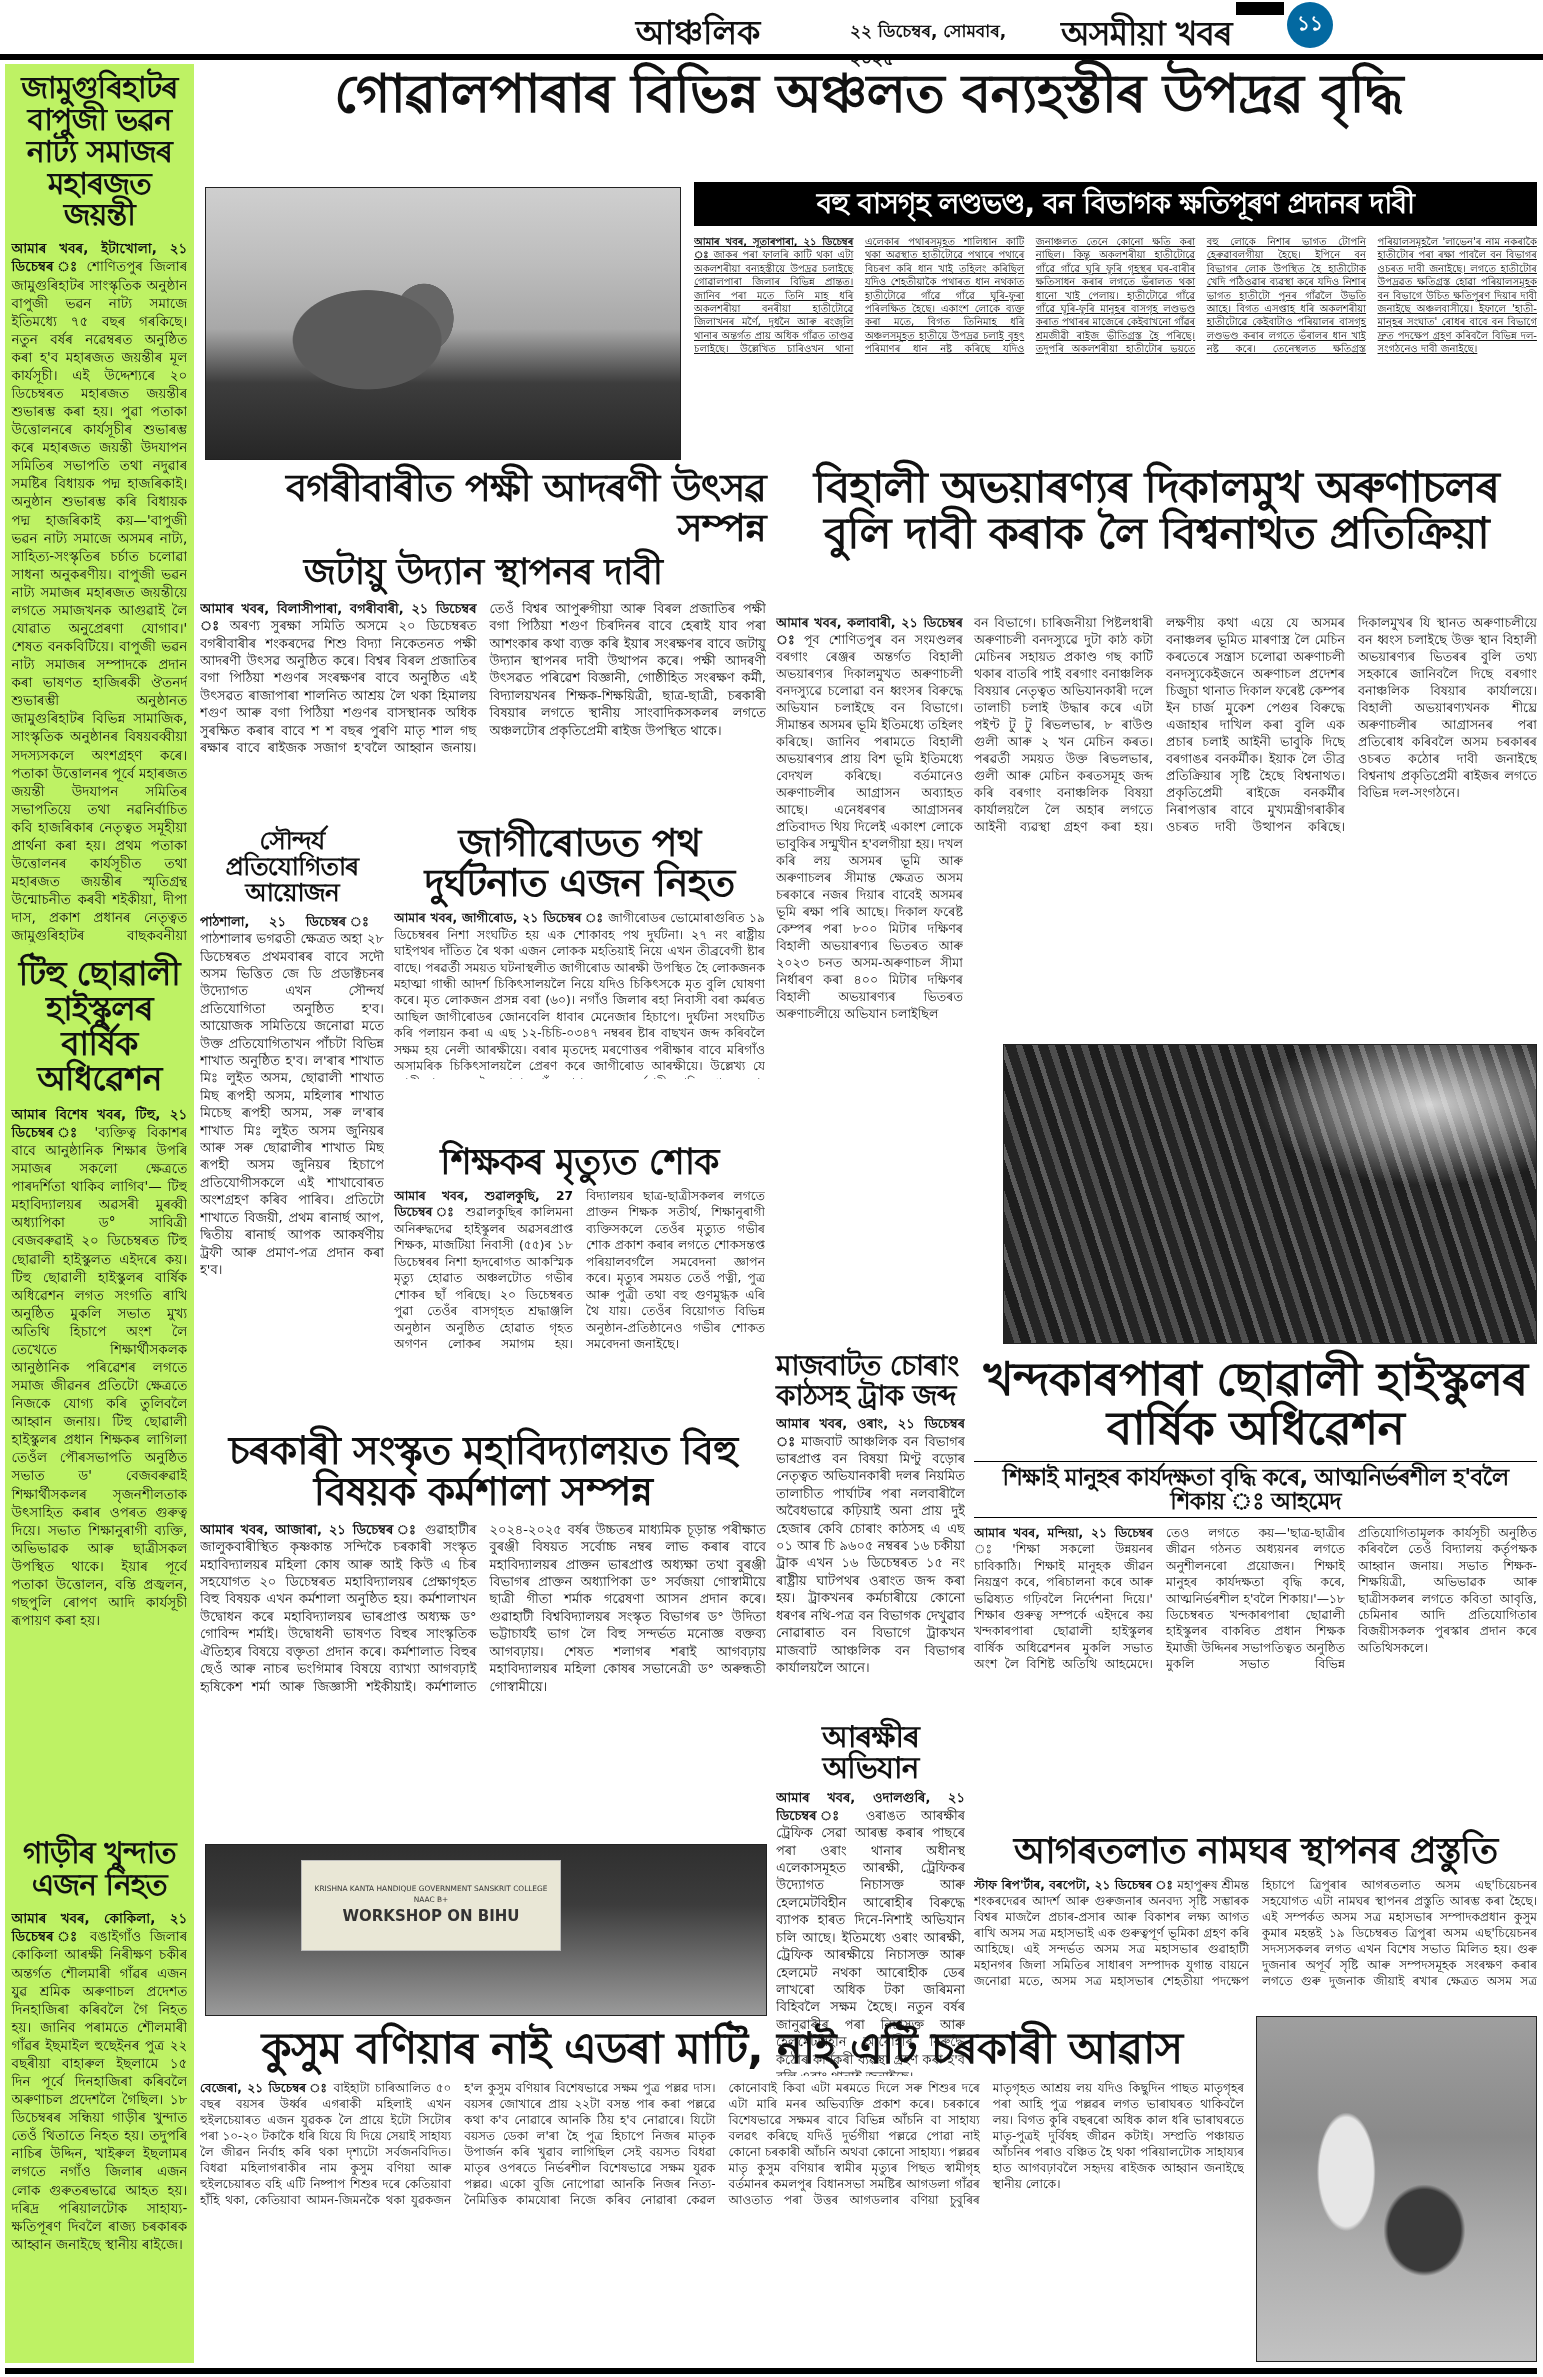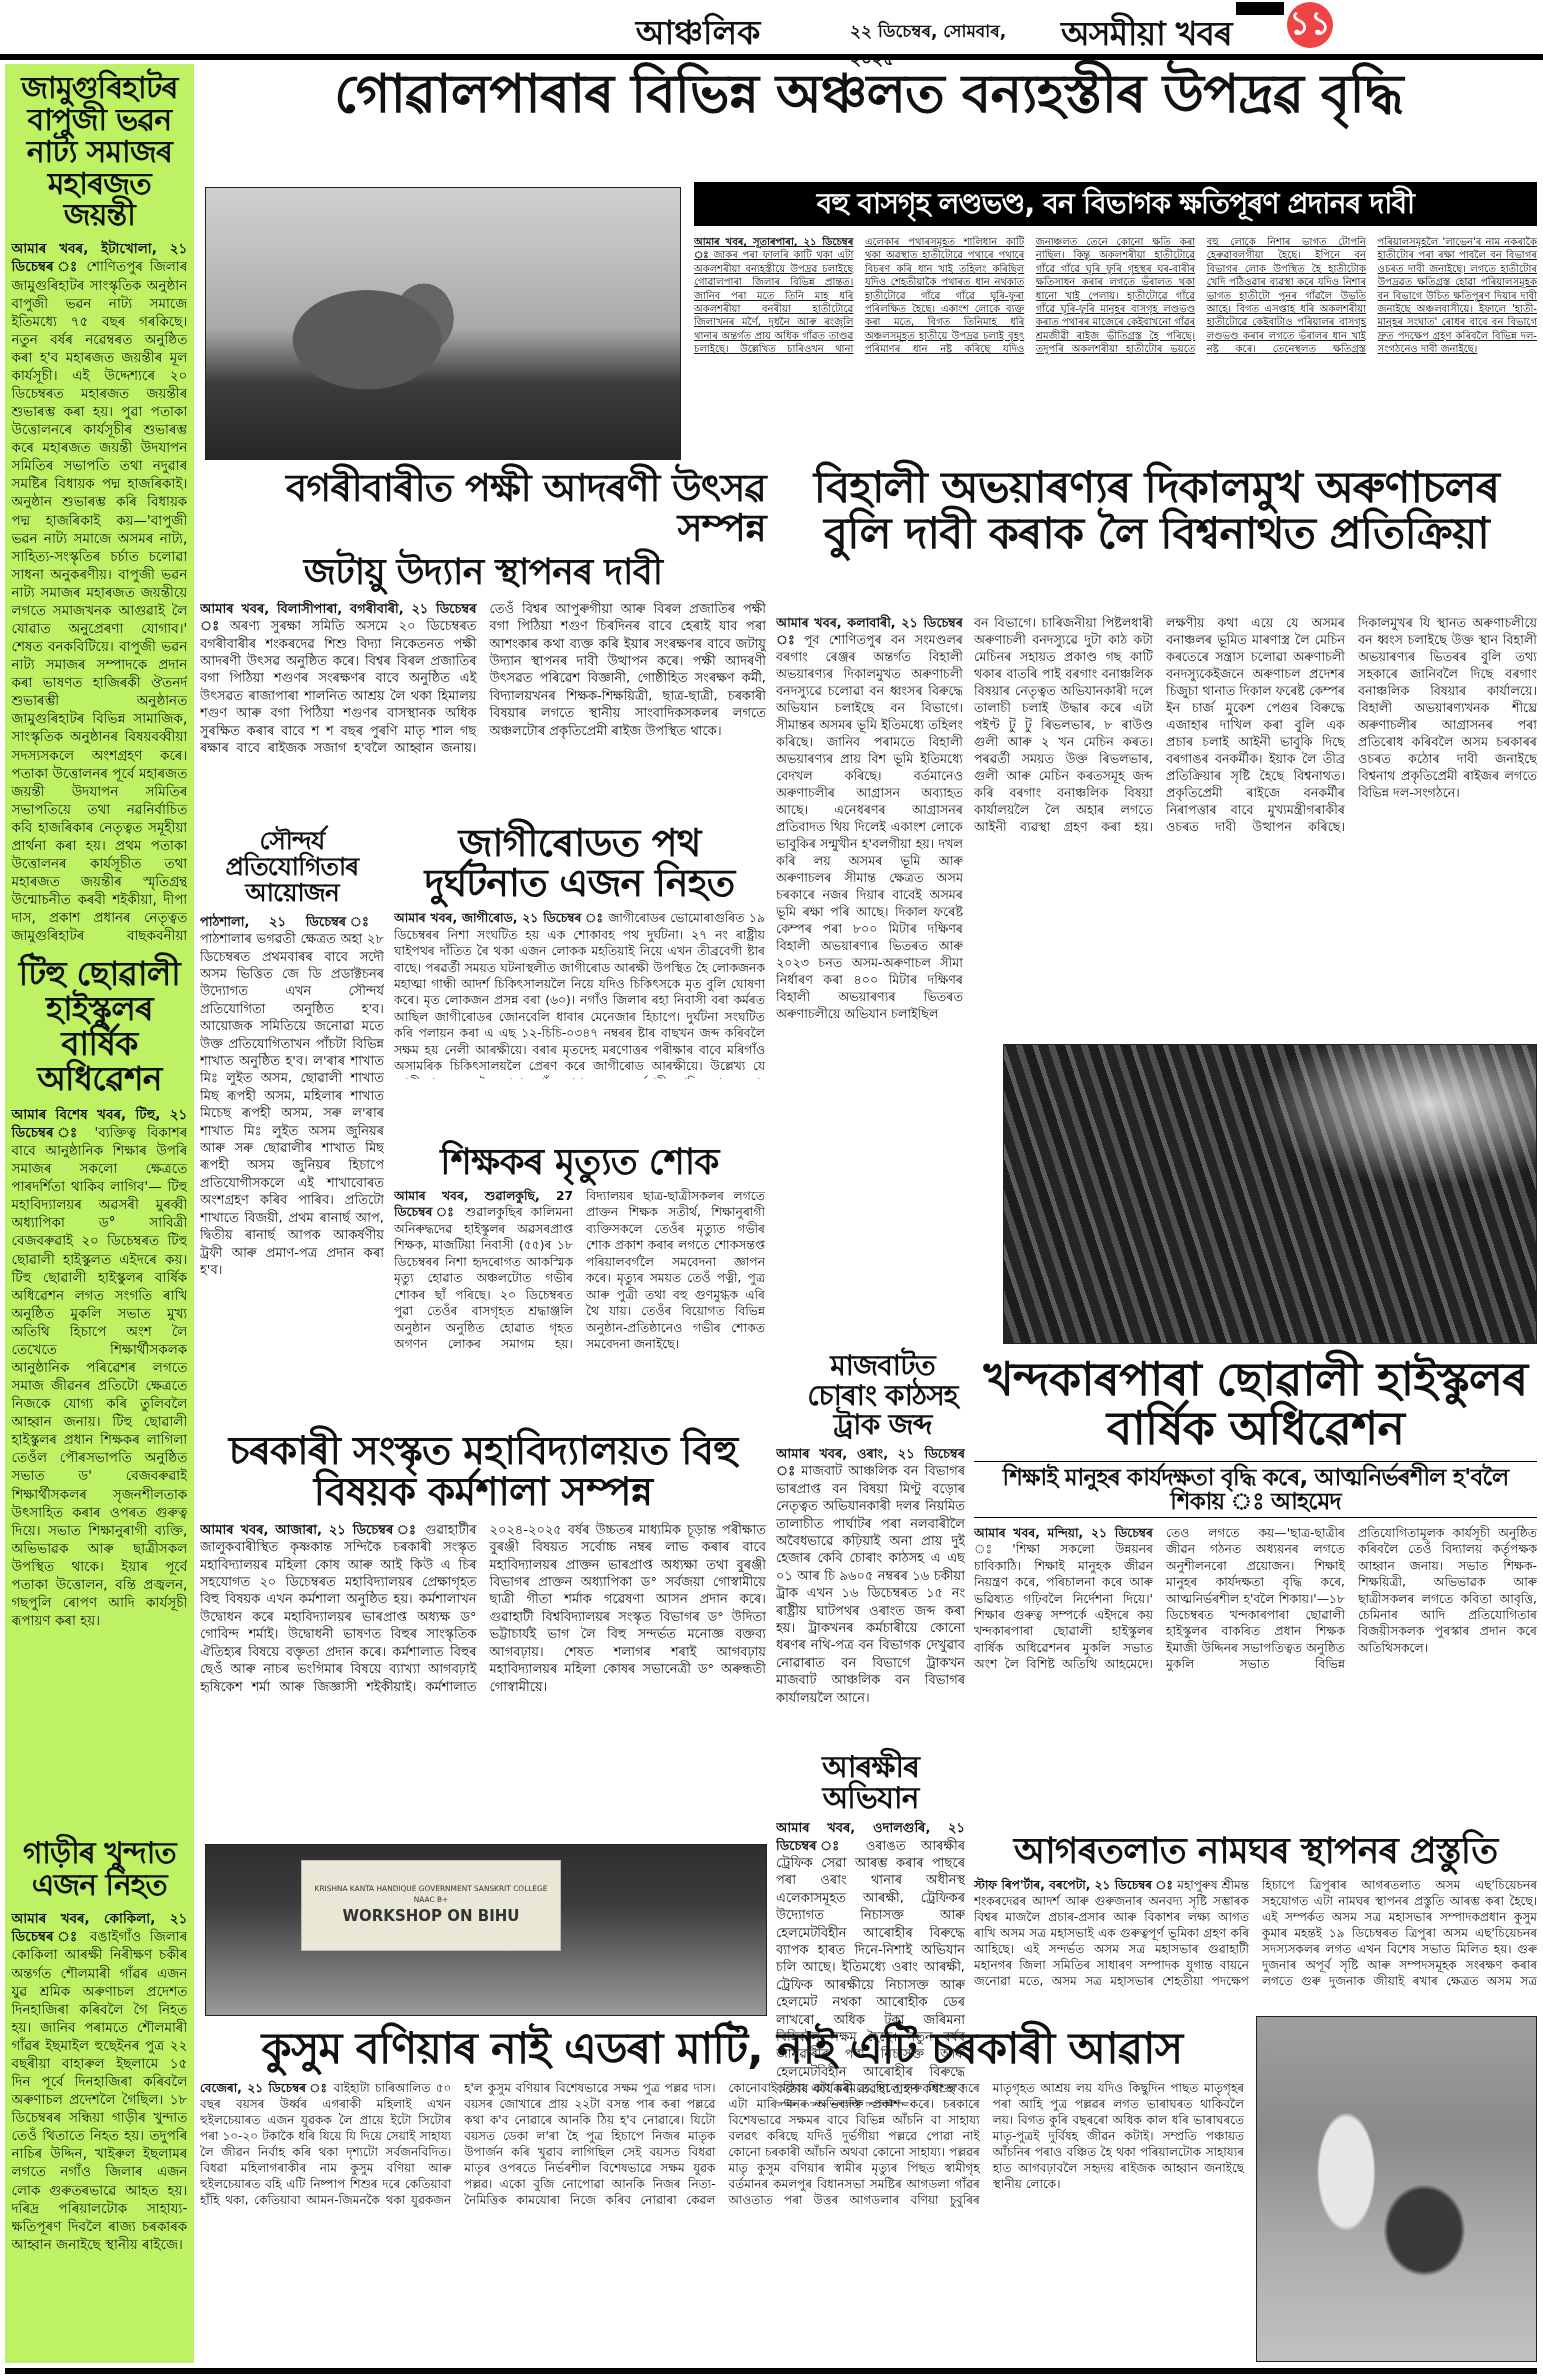--- a/index.html
+++ b/index.html
@@ -6,21 +6,21 @@
   #page{position:relative;width:1543px;height:2377px;background:#ffffff;overflow:hidden;
         font-family:"DejaVu Sans",sans-serif;color:#111;}
   
   #pg-header{position:absolute;left:0;top:0;width:100%;height:51px;}
   #section-title{position:absolute;left:575px;top:6.6px;width:246px;text-align:center;
       font-size:33px;font-weight:bold;}
   #date-line{position:absolute;left:850px;top:18px;width:205px;font-size:17px;font-weight:bold;}
   #masthead{position:absolute;left:1061px;top:8.2px;font-size:33px;font-weight:bold;letter-spacing:-0.8px;}
   #masthead-mark{position:absolute;left:1236px;top:1.6px;width:48px;height:13px;background:#000;}
   #page-badge{position:absolute;left:1287px;top:1.6px;width:46px;height:46px;border-radius:50%;
-      background:#ef4444;color:#fff;font-size:32px;font-weight:bold;display:flex;align-items:center;justify-content:center;}
+      background:#0369a1;color:#fff;font-size:20px;font-weight:bold;display:flex;align-items:center;justify-content:center;}
   .top-rule{position:absolute;left:0;top:53px;width:100%;height:5.7px;background:#000;border-top:1.6px solid #fff;}
   .bottom-rule{position:absolute;left:4.9px;top:2368px;width:1532px;height:5.7px;background:#000;}
   
   .hl{font-weight:bold;line-height:1.06;letter-spacing:-0.8px;}
   .byline{font-weight:bold;}
   .bt{font-size:13px;line-height:1.34;text-align:justify;}
   .cols2{column-count:2;column-gap:13px;}
   .cols3{column-count:3;column-gap:13px;}
   .cols4{column-count:4;column-gap:13px;}
   .cols5{column-count:5;column-gap:11.5px;}
@@ -153,21 +153,21 @@
   </div>
   <div id="workshop-photo" class="photo" style="left:205px;top:1844px;width:562px;height:172px;" aria-label="কৰ্মশালাৰ এটি মুহূৰ্তত অতিথিসকল">
     <div id="workshop-banner">
       <span>KRISHNA KANTA HANDIQUE GOVERNMENT SANSKRIT COLLEGE</span>
       <span>NAAC B+</span>
       <span class="wb-big">WORKSHOP ON BIHU</span>
     </div>
   </div>
 
   <div class="abs" style="left:776px;top:1351px;width:189px;">
-    <div class="hl" style="font-size:28px;text-align:center;margin-left:24px;">মাজবাটত চোৰাং কাঠসহ ট্ৰাক জব্দ</div>
+    <div class="hl" style="font-size:28px;text-align:left;">মাজবাটত চোৰাং কাঠসহ ট্ৰাক জব্দ</div>
     <div class="bt clip" style="height:300px;margin-top:4.9px;font-size:13px;">
       <b class="byline">আমাৰ খবৰ, ওৰাং, ২১ ডিচেম্বৰ ঃ</b>
       <span>মাজবাট আঞ্চলিক বন বিভাগৰ ভাৰপ্ৰাপ্ত বন বিষয়া মিণ্টু বড়োৰ নেতৃত্বত অভিযানকাৰী দলৰ নিয়মিত তালাচীত পাৰ্ঘাটৰ পৰা নলবাৰীলৈ অবৈধভাৱে কঢ়িয়াই অনা প্ৰায় দুই হেজাৰ কেবি চোৰাং কাঠসহ এ এছ ০১ আৰ চি ৯৬০৫ নম্বৰৰ ১৬ চকীয়া ট্ৰাক এখন ১৬ ডিচেম্বৰত ১৫ নং ৰাষ্ট্ৰীয় ঘাটপথৰ ওৰাংত জব্দ কৰা হয়। ট্ৰাকখনৰ কৰ্মচাৰীয়ে কোনো ধৰণৰ নথি-পত্ৰ বন বিভাগক দেখুৱাব নোৱাৰাত বন বিভাগে ট্ৰাকখন মাজবাট আঞ্চলিক বন বিভাগৰ কাৰ্যালয়লৈ আনে।</span>
     </div>
     <div class="hl" style="font-size:29.6px;text-align:center;margin-top:6.6px;">আৰক্ষীৰ অভিযান</div>
     <div class="bt clip" style="height:287px;margin-top:4.9px;font-size:13px;">
       <b class="byline">আমাৰ খবৰ, ওদালগুৰি, ২১ ডিচেম্বৰ ঃ</b>
       <span>ওৰাঙত আৰক্ষীৰ ট্ৰেফিক সেৱা আৰম্ভ কৰাৰ পাছৰে পৰা ওৰাং থানাৰ অধীনস্থ এলেকাসমূহত আৰক্ষী, ট্ৰেফিকৰ উদ্যোগত নিচাসক্ত আৰু হেলমেটবিহীন আৰোহীৰ বিৰুদ্ধে ব্যাপক হাৰত দিনে-নিশাই অভিযান চলি আছে। ইতিমধ্যে ওৰাং আৰক্ষী, ট্ৰেফিক আৰক্ষীয়ে নিচাসক্ত আৰু হেলমেট নথকা আৰোহীক ডেৰ লাখৰো অধিক টকা জৰিমনা বিহিবলৈ সক্ষম হৈছে। নতুন বৰ্ষৰ জানুৱাৰীৰ পৰা নিচাসক্ত আৰু হেলমেটবিহীন আৰোহীৰ বিৰুদ্ধে কঠোৰ কাৰ্যকৰী ব্যৱস্থা গ্ৰহণ কৰা হ'ব বুলি ওৰাং থানাই জনাইছে।</span>
     </div>
   </div>

